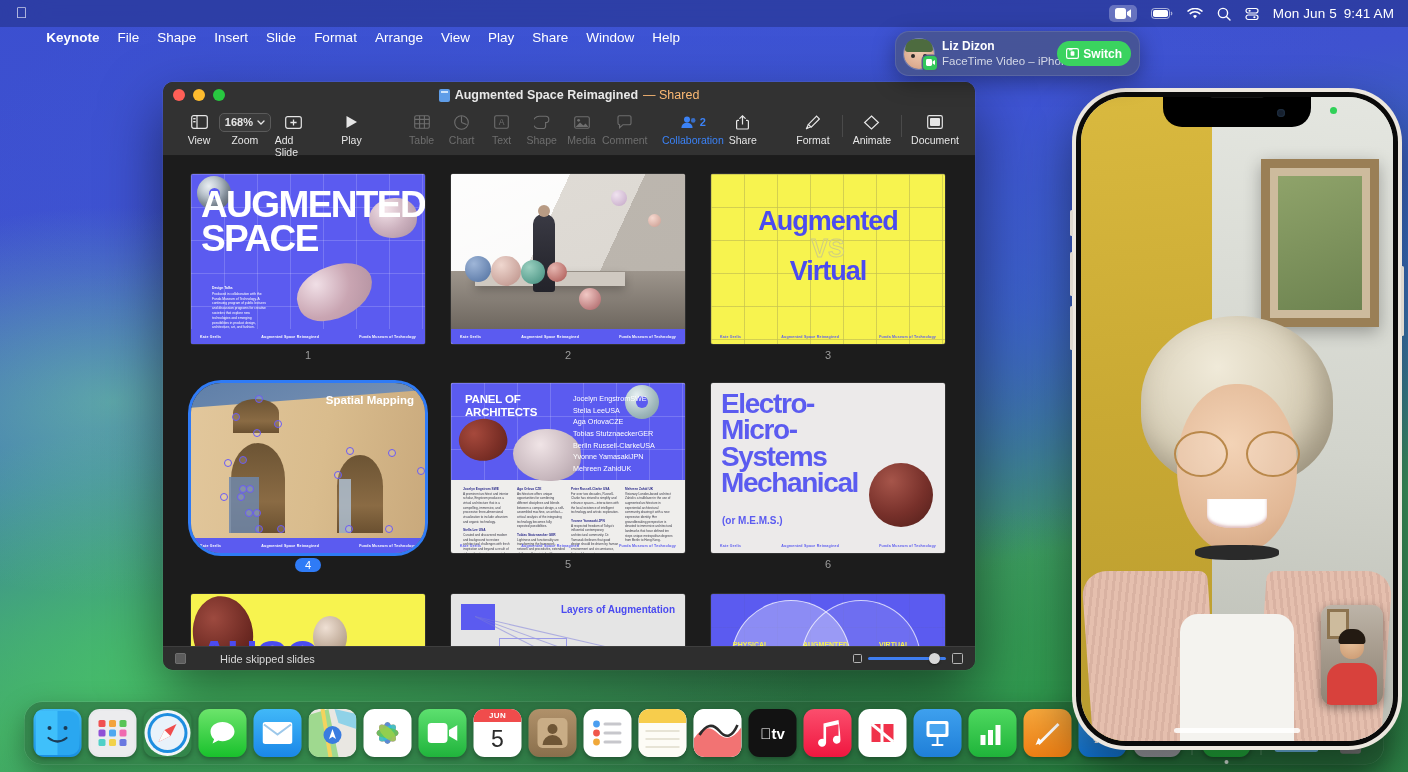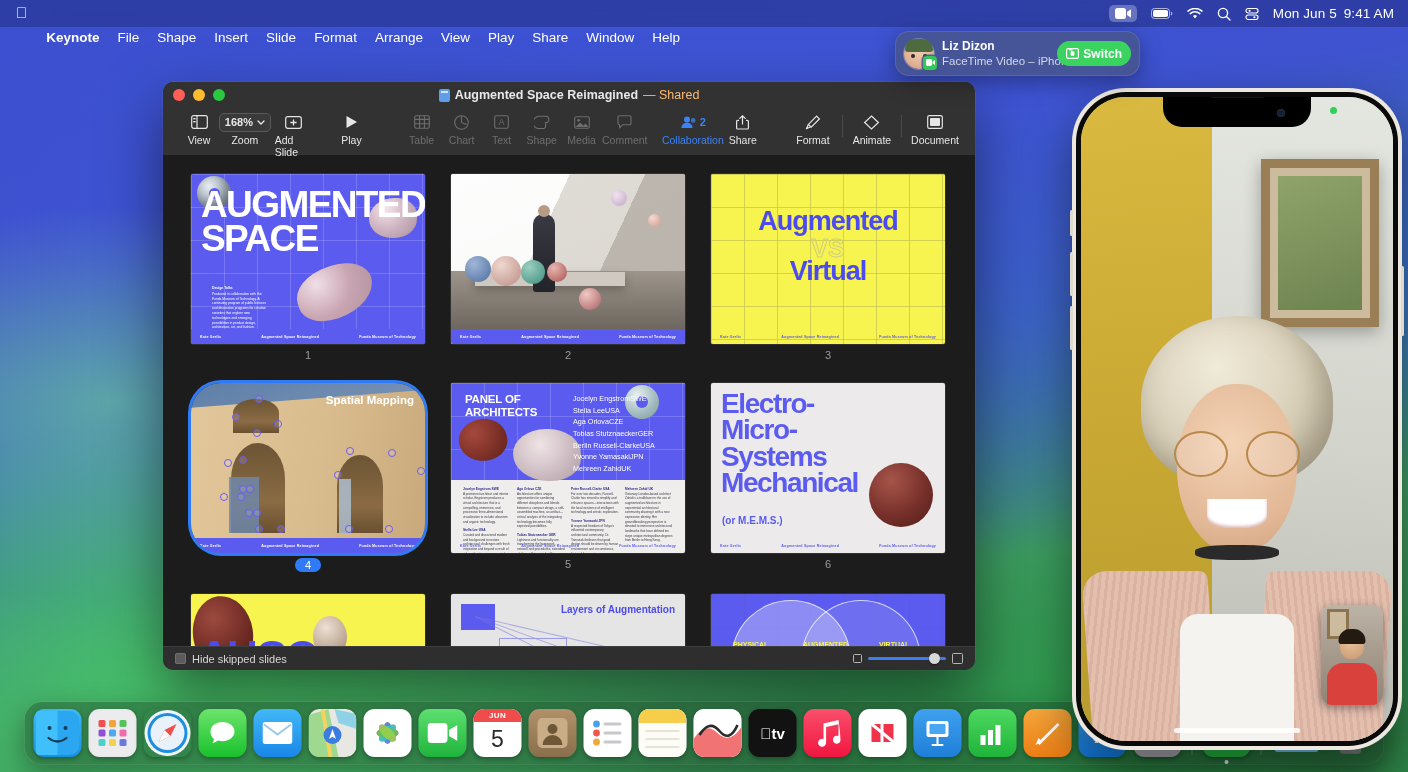--- a/index.html
+++ b/index.html
@@ -345,20 +345,21 @@
   .s9 .circ{ position:absolute; border-radius:50%; top:6px; width:120px;height:120px; }
   .s9 .c1{ left:20px; background:rgba(255,255,255,.30); border:1px solid rgba(255,255,255,.7); }
   .s9 .c2{ left:90px; background:rgba(255,255,255,.12); border:1px solid rgba(255,255,255,.7); }
   .s9 .lbl{ position:absolute; bottom:22px; font-size:7px; font-weight:bold; color:#f7f34f; }
 
   
   #kn-status{
     height:24px; background:rgba(55,55,55,.55); backdrop-filter:blur(18px);
     display:flex; align-items:center; padding:0 12px; flex:none;
     border-top:.5px solid rgba(255,255,255,.08);
+    gap:28px;
   }
   #kn-status .chk{
     width:11px;height:11px;border-radius:2.5px;background:#5c5c5c;
     box-shadow:inset 0 0 0 .5px rgba(255,255,255,.25); margin-right:6px;
   }
   #kn-status .lbl{ font-size:11px; color:#d8d8d8; }
   #zoom-slider{ margin-left:auto; display:flex; align-items:center; gap:6px; }
   .zs-box{ width:9px;height:9px;border:1.3px solid #b5b5b5; border-radius:1.5px; }
   .zs-box.big{ width:11px;height:11px; }
   .zs-track{ width:78px; height:3px; background:#3f7ef0; border-radius:2px; position:relative; }

